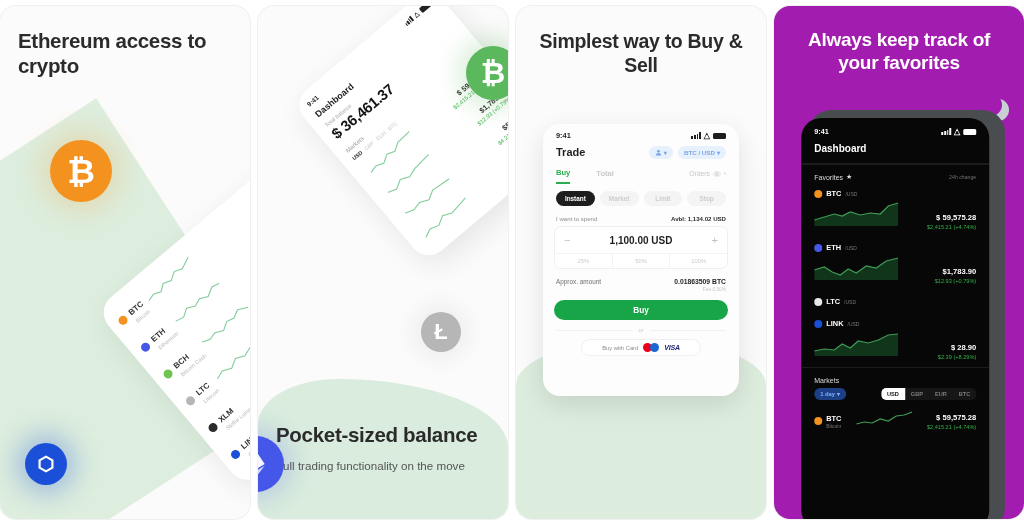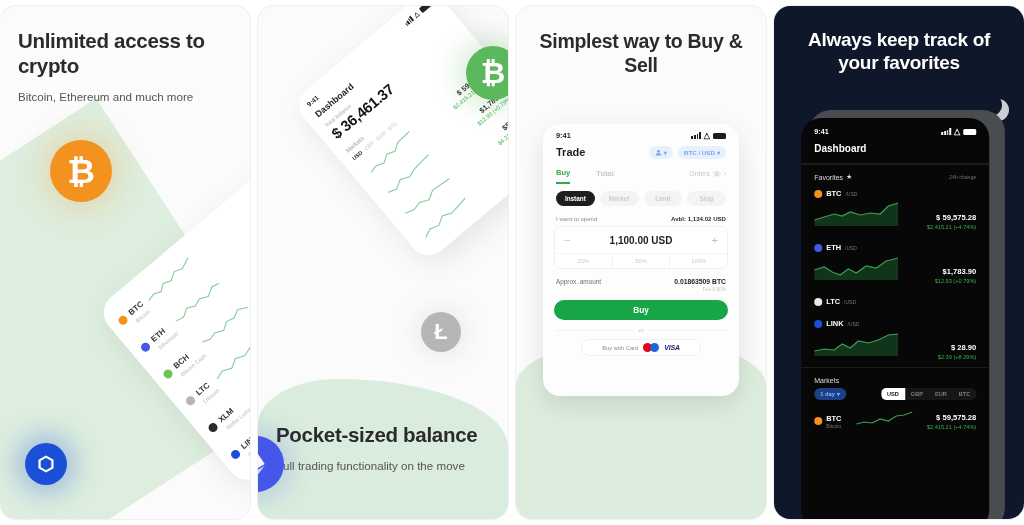--- a/index.html
+++ b/index.html
@@ -176,21 +176,21 @@
     background: #fff;
   }
   .cardbtn .t { font-size: 5.8px; color: #8c8c8c; }
   .mc { position: relative; width: 16px; height: 9px; }
   .mc i { position: absolute; top: 0; width: 9px; height: 9px; border-radius: 50%; }
   .mc i.a { left: 0; background: #eb001b; }
   .mc i.b { right: 0; background: #1a67d2; }
   .visa { font-size: 7px; font-weight: 700; font-style: italic; color: #1a1f71; letter-spacing: -.2px; }
 
   
-  .darkpanel { background: #0f172a; }
+  .darkpanel { background: #a21caf; }
   .moon {
     position: absolute; right: 22px; top: 88px;
     width: 22px; height: 22px; border-radius: 50%;
     box-shadow: 7px 5px 0 0 #c9cfd4;
     z-index: 2;
   }
   .phone-back {
     position: absolute; left: 50%; top: 104px;
     transform: translateX(-46%);
     width: 196px; height: 420px;
@@ -235,22 +235,21 @@
 </style>
 </head>
 <body>
 
 <div class="gallery">
 
   <div class="panel">
     <div class="mint-diag"></div>
 
     <div class="hd" style="top:22px">
-      <h2>Unlimited access to crypto</h2>
-      <p>Bitcoin, Ethereum and much more</p>
+      <h2>Ethereum access to crypto</h2>
     </div>
 
     <div class="coin btc-orange" style="left:50px;top:134px;width:62px;height:62px;font-size:34px">₿</div>
 
     <div class="coin link-blue" style="left:25px;top:437px;width:42px;height:42px">
       <svg width="22" height="22" viewBox="0 0 24 24" aria-hidden="true">
         <polygon points="12,4 19,8 19,16 12,20 5,16 5,8" fill="none" stroke="#fff" stroke-width="2.4"></polygon>
       </svg>
     </div>
 

